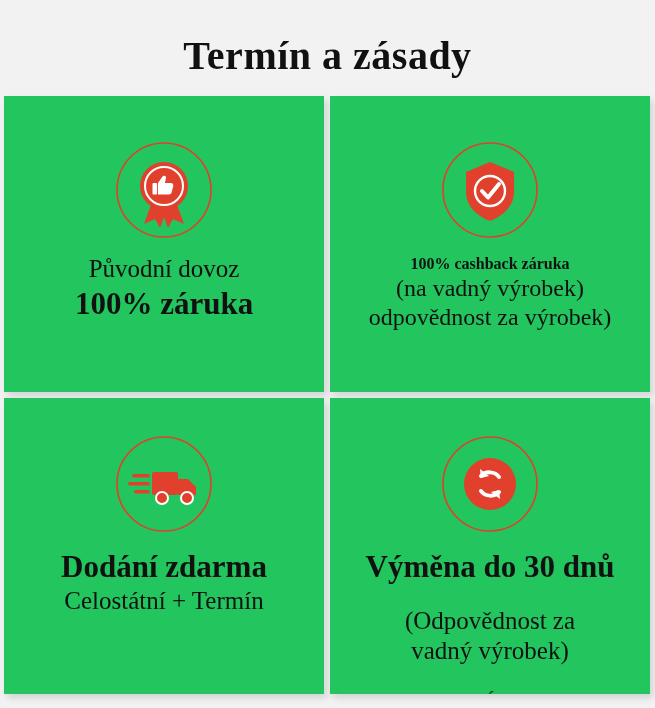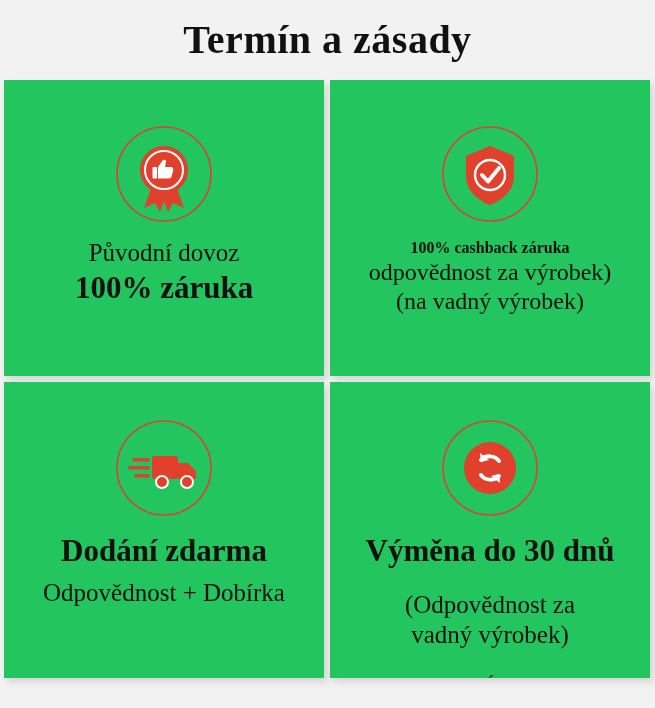--- a/index.html
+++ b/index.html
@@ -20,21 +20,21 @@
     background: #f2f2f2;
     box-sizing: border-box;
   }
   .page-title {
     text-align: center;
     font-family: "Liberation Serif", serif;
     font-weight: bold;
     font-size: 40px;
     color: #111111;
     letter-spacing: 0.5px;
-    padding-top: 18px;
+    padding-top: 34px;
     margin: 0 0 18px 0;
     line-height: 1.1;
   }
   .grid {
     display: grid;
     grid-template-columns: 320px 320px;
     grid-template-rows: 296px 296px;
     column-gap: 6px;
     row-gap: 6px;
     padding: 0 4px;
@@ -75,21 +75,21 @@
   }
   .line.normal {
     font-weight: normal;
     font-size: 25px;
   }
   
   .card-1 .icon-wrap { margin-top: 44px; }
   .card-2 .icon-wrap { margin-top: 44px; }
   .card-3 .icon-wrap { margin-top: 36px; }
   .card-4 .icon-wrap { margin-top: 36px; }
-  .card-3 .card-text .line.bold { margin-bottom: 8px; }
+  .card-3 .card-text .line.bold { }
   .card-4 .card-text .line.bold { margin-bottom: 20px; }
   .card-2 .line.bold { font-size: 16px; }
   .card-2 .line.normal { font-size: 24px; }
   .clipped {
     color: #111111;
     font-size: 24px;
     opacity: 0.75;
   }
   .clip-row {
     position: absolute;
@@ -135,22 +135,22 @@
       <div class="icon-wrap">
         <svg width="100" height="100" viewBox="0 0 100 100" aria-hidden="true">
           <circle cx="50" cy="50" r="47" fill="none" stroke="#e0402c" stroke-width="1.6"></circle>
           <path d="M50 22 L74 32 L74 52 C74 66 63 76 50 81 C37 76 26 66 26 52 L26 32 Z" fill="#e0402c"></path>
           <circle cx="50" cy="51" r="15" fill="none" stroke="#ffffff" stroke-width="2.4"></circle>
           <path d="M42 51 L48 57.5 L59 44" fill="none" stroke="#ffffff" stroke-width="4" stroke-linecap="round" stroke-linejoin="round"></path>
         </svg>
       </div>
       <div class="card-text">
         <span class="line bold">100% cashback záruka</span>
+        <span class="line normal">(na vadný výrobek)</span>
         <span class="line normal">odpovědnost za výrobek)</span>
-        <span class="line normal">(na vadný výrobek)</span>
       </div>
     </div>
 
     <div class="card card-3">
       <div class="icon-wrap">
         <svg width="100" height="100" viewBox="0 0 100 100" aria-hidden="true">
           <circle cx="50" cy="50" r="47" fill="none" stroke="#e0402c" stroke-width="1.6"></circle>
 
           <rect x="18" y="40" width="18" height="3.4" rx="1.7" fill="#e0402c"></rect>
           <rect x="14" y="48" width="22" height="3.4" rx="1.7" fill="#e0402c"></rect>
@@ -158,21 +158,21 @@
 
           <rect x="38" y="38" width="26" height="23" rx="2" fill="#e0402c"></rect>
           <path d="M64 45 L74 45 L82 53 L82 61 L64 61 Z" fill="#e0402c"></path>
 
           <circle cx="48" cy="64" r="6" fill="#e0402c" stroke="#ffffff" stroke-width="2"></circle>
           <circle cx="73" cy="64" r="6" fill="#e0402c" stroke="#ffffff" stroke-width="2"></circle>
         </svg>
       </div>
       <div class="card-text">
         <span class="line bold">Dodání zdarma</span>
-        <span class="line normal">Odpovědnost + Dobírka</span>
+        <span class="line normal">Celostátní + Termín</span>
       </div>
     </div>
 
     <div class="card card-4">
       <div class="icon-wrap">
         <svg width="100" height="100" viewBox="0 0 100 100" aria-hidden="true">
           <circle cx="50" cy="50" r="47" fill="none" stroke="#e0402c" stroke-width="1.6"></circle>
           <circle cx="50" cy="50" r="26" fill="#e0402c"></circle>
           <path d="M41 42 C45 37 55 37 59 43" fill="none" stroke="#ffffff" stroke-width="4" stroke-linecap="round"></path>
           <path d="M59 58 C55 63 45 63 41 57" fill="none" stroke="#ffffff" stroke-width="4" stroke-linecap="round"></path>

